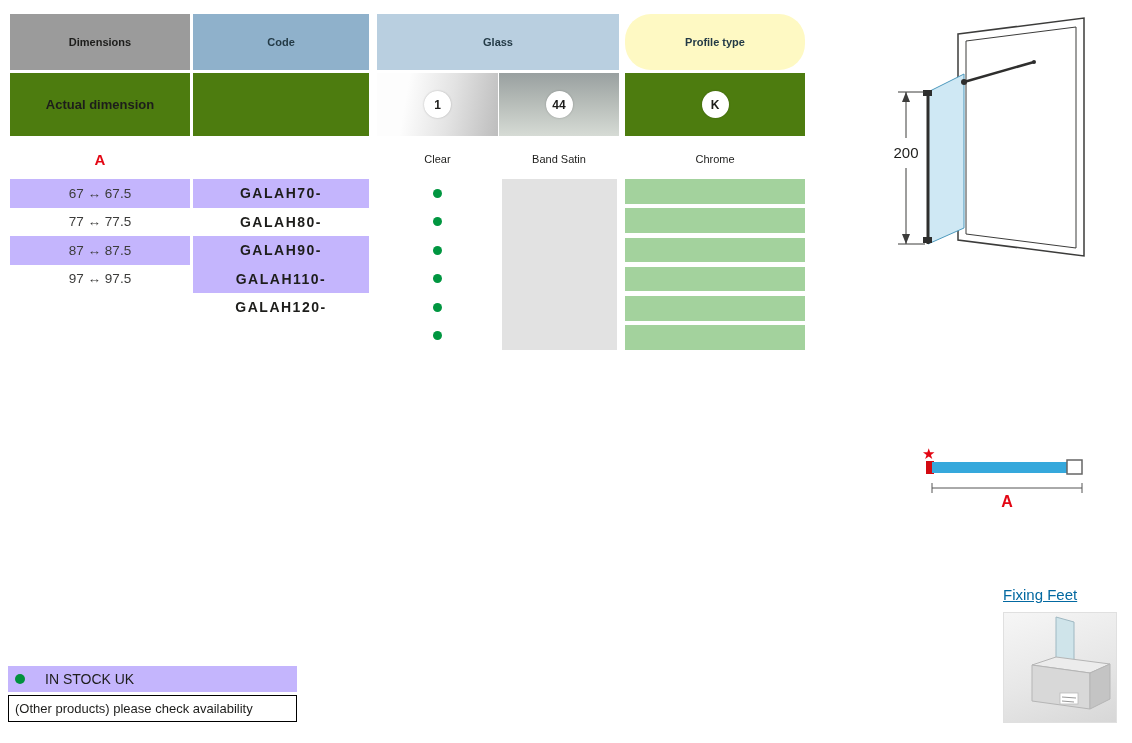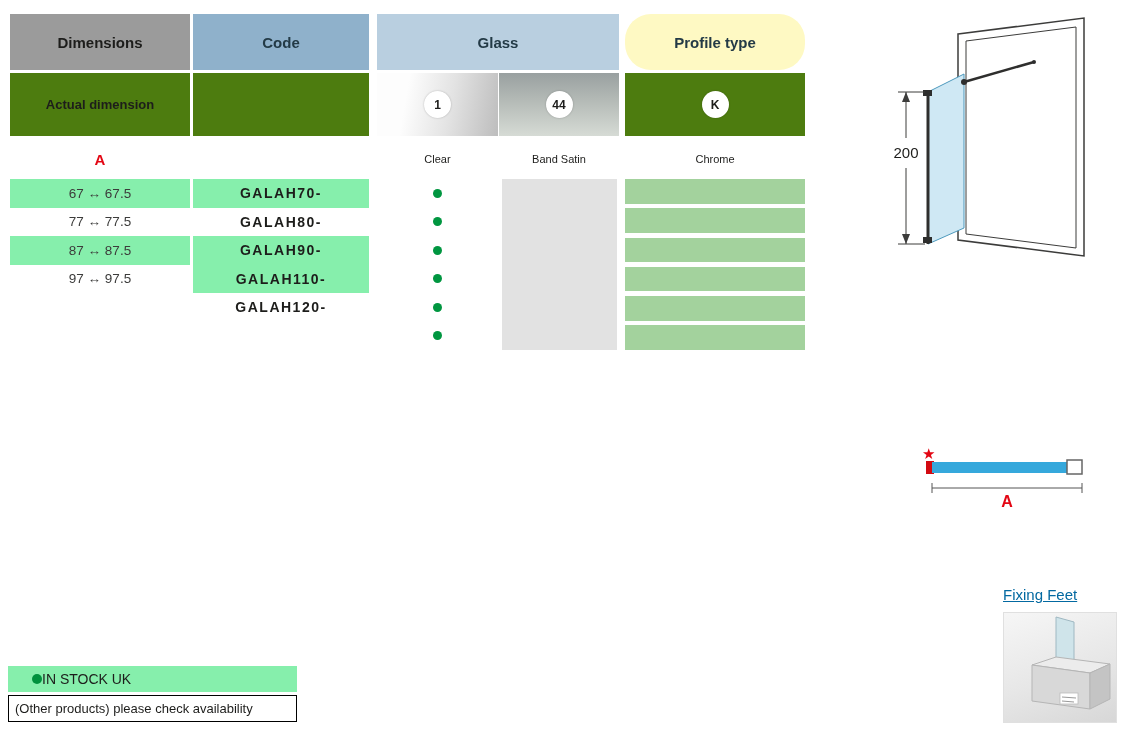--- a/index.html
+++ b/index.html
@@ -1,21 +1,21 @@
 <!DOCTYPE html>
 <html><head>
 <meta charset="utf-8">
 <style>
   html,body{margin:0;padding:0;background:#fff;}
   body{width:1132px;height:743px;position:relative;font-family:"Liberation Sans",sans-serif;color:#1d1d1b;overflow:hidden;}
   .abs{position:absolute;box-sizing:border-box;}
   .center{display:flex;align-items:center;justify-content:center;}
 
   
-  .hdr{font-size:15px;font-weight:700;color:#233a46;}
+  .hdr{font-size:11px;font-weight:700;color:#233a46;}
   .hdr-gray{background:#9b9b9b;color:#1d1d1b;}
   .hdr-blue{background:#8fb1cb;}
   .hdr-lblue{background:#b9cfe0;}
   .hdr-xlblue{background:#fef9c3;border-radius:26px;}
 
   
   .sub{background:#4d7c0f;}
   .sub-label{font-size:13px;font-weight:700;}
   .swatch-clear{background:linear-gradient(100deg,#fdfdfd 25%,#e3e3e3 60%,#bdbdbd 100%);}
   .swatch-band{background:linear-gradient(180deg,#99a0a0 0%,#b5bbb7 45%,#d6dbd5 100%);}
@@ -23,28 +23,28 @@
 
   
   .optlabel{font-size:11px;color:#1d1d1b;text-align:center;}
   .red{color:#e30613;}
   .a-label{font-size:15px;font-weight:700;}
 
   
   .rowcell{height:28.5px;}
   .dim-text{font-size:13.5px;color:#3c3c3b;}
   .code-text{font-size:14px;font-weight:700;letter-spacing:1.5px;color:#1d1d1b;}
-  .row-shade{background:#86efac;}
+  .row-shade{background:#c4b5fd;}
   .dot{width:9px;height:9px;border-radius:50%;background:#009640;}
   .band-block{background:#e2e2e2;}
   .bars{display:flex;flex-direction:column;gap:4.8px;}
   .bar{height:24.5px;background:#a3d29d;}
 
   
-  .stockbar{background:#86efac;display:flex;align-items:center;gap:0;padding-left:24px;font-size:14px;color:#1d1d1b;}
+  .stockbar{background:#c4b5fd;display:flex;align-items:center;gap:20px;padding-left:7px;font-size:14px;color:#1d1d1b;}
   .stockdot{width:10px;height:10px;border-radius:50%;background:#00913d;flex:0 0 auto;}
   .notebox{background:#fff;border:1px solid #000;display:flex;align-items:center;padding-left:6px;font-size:13px;color:#1d1d1b;}
 
   
   .fixing-title{font-size:15px;color:#0369a1;text-decoration:underline;}
   .star{color:#e30613;font-size:15px;line-height:1;}
   .photo{background:linear-gradient(160deg,#f6f6f6 0%,#e7e7e7 55%,#d7d7d7 100%);border:1px solid #e0e0e0;}
   svg text{font-family:"Liberation Sans",sans-serif;}
 </style>
 </head>

